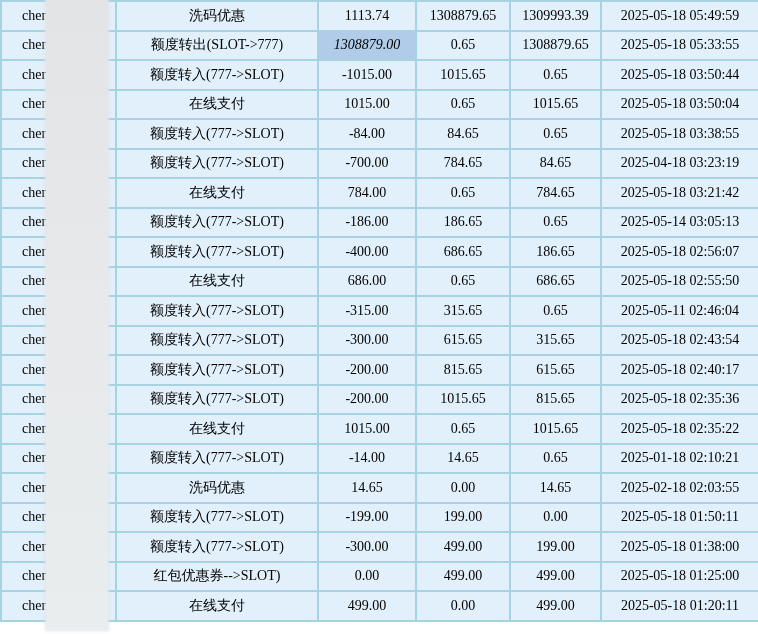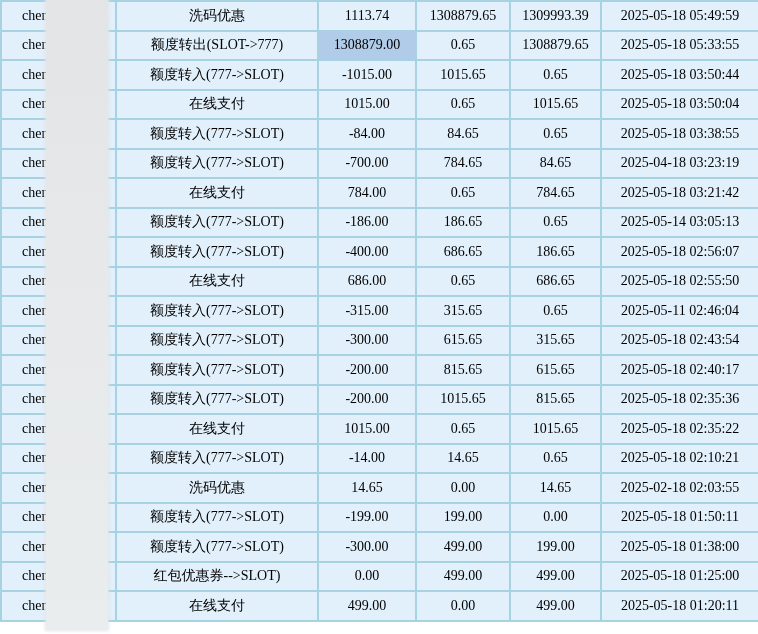--- a/index.html
+++ b/index.html
@@ -29,20 +29,21 @@
     text-align: center;
     white-space: nowrap;
     overflow: hidden;
   }
   table.tx-table td.user-cell {
     text-align: left;
     padding-left: 20px;
   }
   table.tx-table td.selected {
     background: #b0cce9;
+    font-style: italic;
   }
   
   .redaction-strip {
     position: absolute;
     left: 46px;
     top: 0;
     width: 62px;
     height: 630px;
     background: linear-gradient(180deg, #e2e4e6 0%, #e7e9ea 50%, #e9edee 100%);
     box-shadow: 0 0 3px 1px rgba(226,228,230,0.9);
@@ -181,21 +182,21 @@
     <td>0.65</td>
     <td>1015.65</td>
     <td>2025-05-18 02:35:22</td>
   </tr>
       <tr>
     <td class="user-cell">chen</td>
     <td>额度转入(777-&gt;SLOT)</td>
     <td>-14.00</td>
     <td>14.65</td>
     <td>0.65</td>
-    <td>2025-05-18 02:10:21</td>
+    <td>2025-01-18 02:10:21</td>
   </tr>
       <tr>
     <td class="user-cell">chen</td>
     <td>洗码优惠</td>
     <td>14.65</td>
     <td>0.00</td>
     <td>14.65</td>
     <td>2025-02-18 02:03:55</td>
   </tr>
       <tr>

